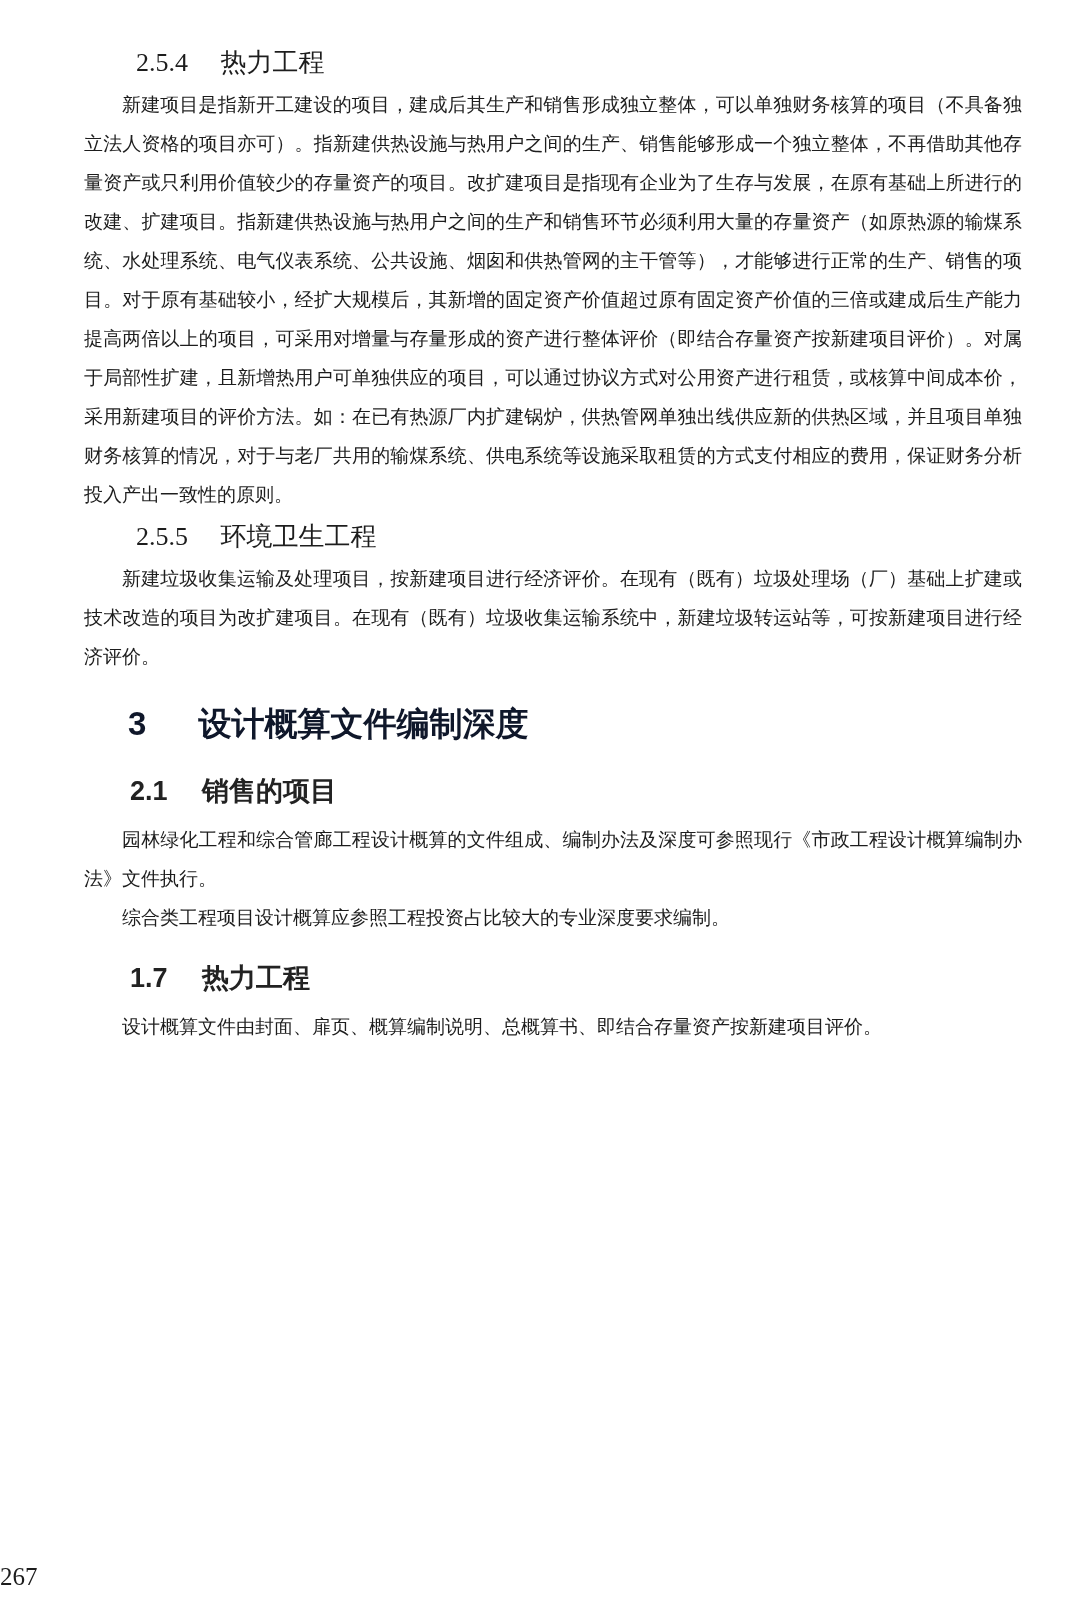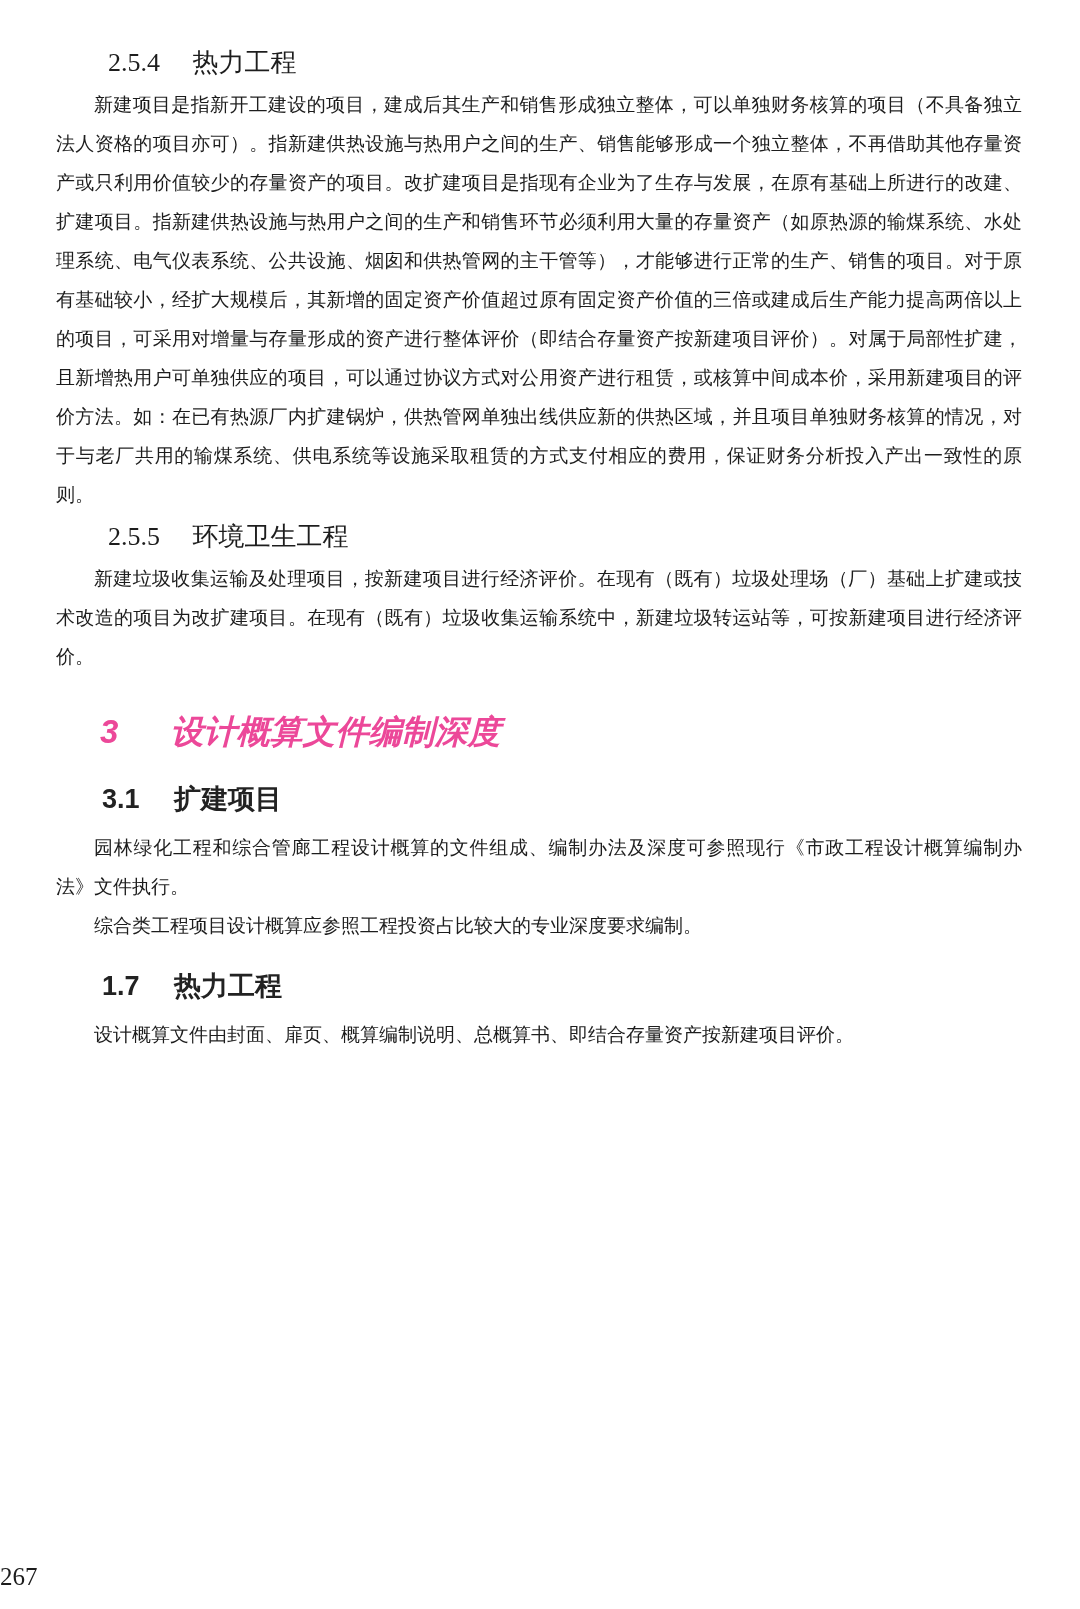--- a/index.html
+++ b/index.html
@@ -8,21 +8,21 @@
     width: 1080px;
     height: 1609px;
     font-family: "Liberation Serif", serif;
     color: #1d1d1d;
   }
   .page {
     position: relative;
     width: 1080px;
     height: 1609px;
     background: #ffffff;
-    padding: 40px 58px 0 56px;
+    padding: 40px 58px 0 84px;
     overflow: hidden;
   }
   .subheading {
     font-family: "Liberation Serif", serif;
     font-weight: 400;
     font-size: 26px;
     line-height: 45px;
     padding-left: 2em;
   }
   .subheading .h-num { margin-right: 1em; }
@@ -30,24 +30,23 @@
     font-size: 19px;
     line-height: 39px;
     text-align: justify;
     text-indent: 2em;
   }
   .chapter-heading {
     font-family: "Liberation Sans", sans-serif;
     font-weight: 700;
     font-size: 33px;
     line-height: 52px;
-    margin-top: 30px;
+    margin-top: 22px;
     padding-left: 44px;
-    color: #ec4899;
-    font-style: italic;
+    color: #0f172a;
   }
   .chapter-heading .h-num { margin-right: 1.3em; }
   .section-heading {
     font-family: "Liberation Sans", sans-serif;
     font-weight: 700;
     font-size: 27px;
     line-height: 46px;
     margin-top: 18px;
     margin-bottom: 6px;
     padding-left: 46px;
@@ -82,22 +81,22 @@
   </h3>
 
   <p class="body-para">新建垃圾收集运输及处理项目，按新建项目进行经济评价。在现有（既有）垃圾处理场（厂）基础上扩建或技术改造的项目为改扩建项目。在现有（既有）垃圾收集运输系统中，新建垃圾转运站等，可按新建项目进行经济评价。</p>
 
   <h1 class="chapter-heading">
     <span class="h-num">3</span>
     <span class="h-title">设计概算文件编制深度</span>
   </h1>
 
   <h2 class="section-heading">
-    <span class="h-num">3.1</span>
-    <span class="h-title">扩建项目</span>
+    <span class="h-num">2.1</span>
+    <span class="h-title">销售的项目</span>
   </h2>
 
 
   <p class="body-para">园林绿化工程和综合管廊工程设计概算的文件组成、编制办法及深度可参照现行《市政工程设计概算编制办法》文件执行。</p>
 
 
   <p class="body-para">综合类工程项目设计概算应参照工程投资占比较大的专业深度要求编制。</p>
 
   <h2 class="section-heading">
     <span class="h-num">1.7</span>

